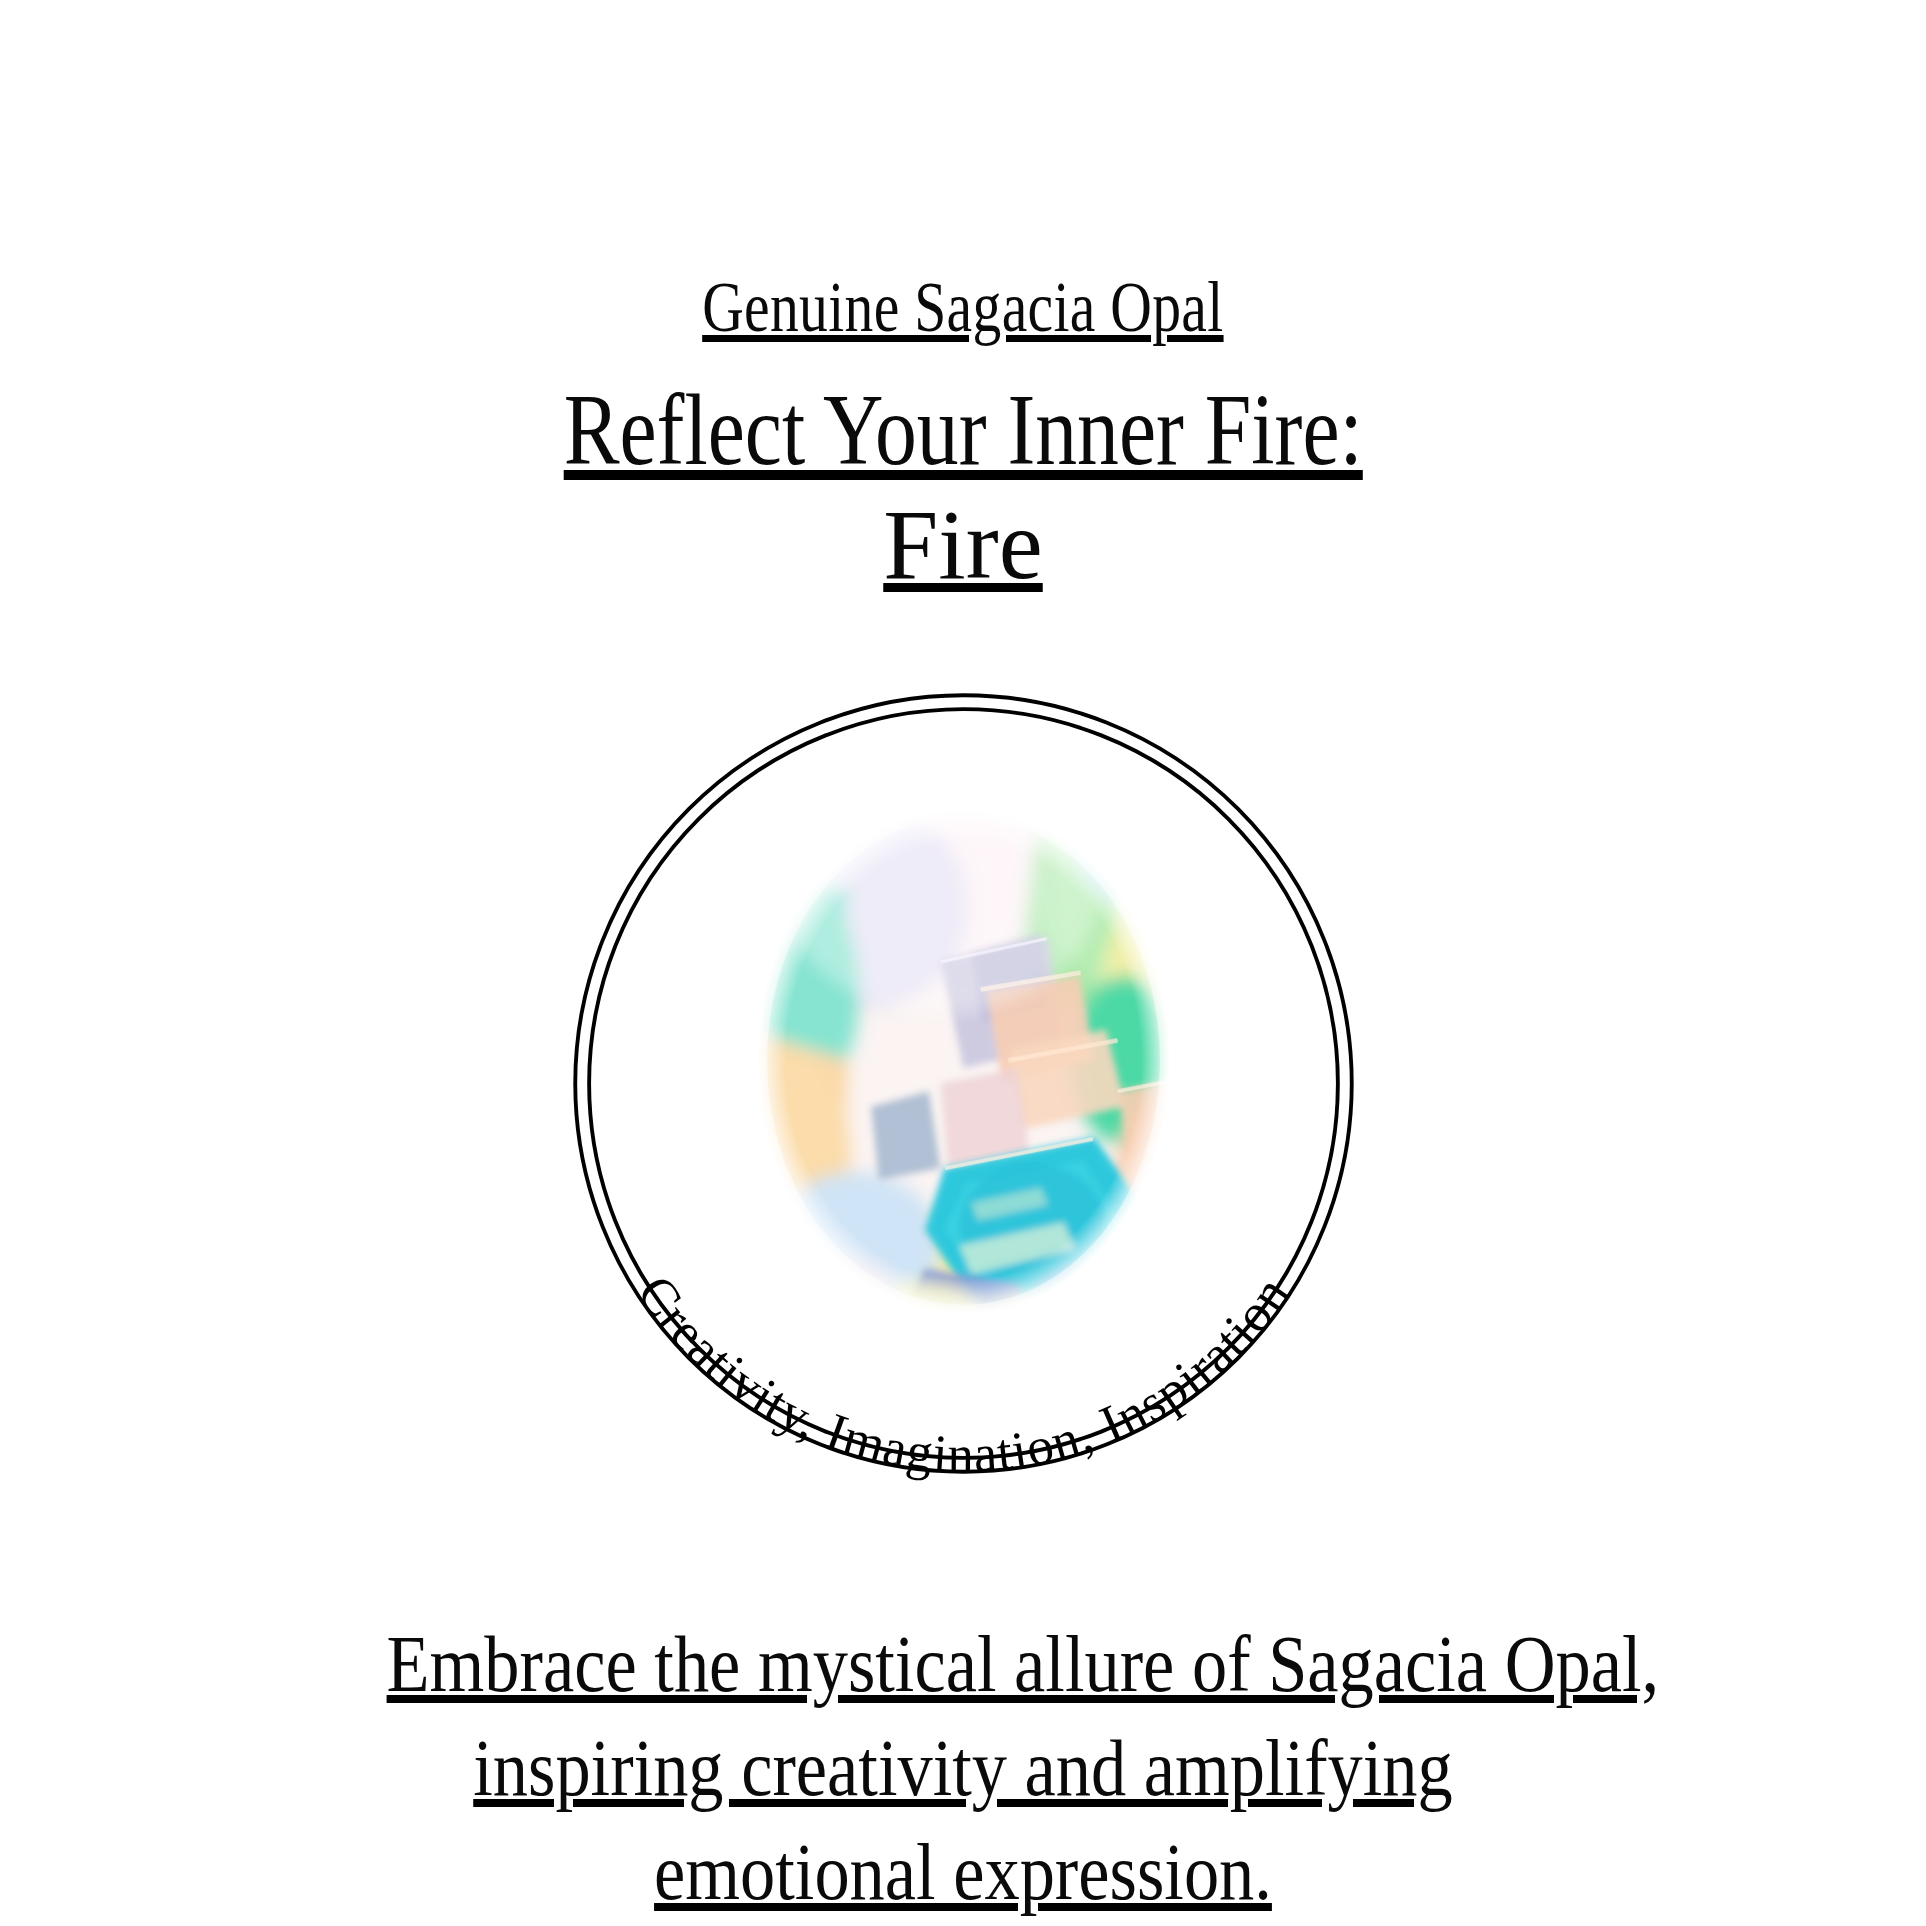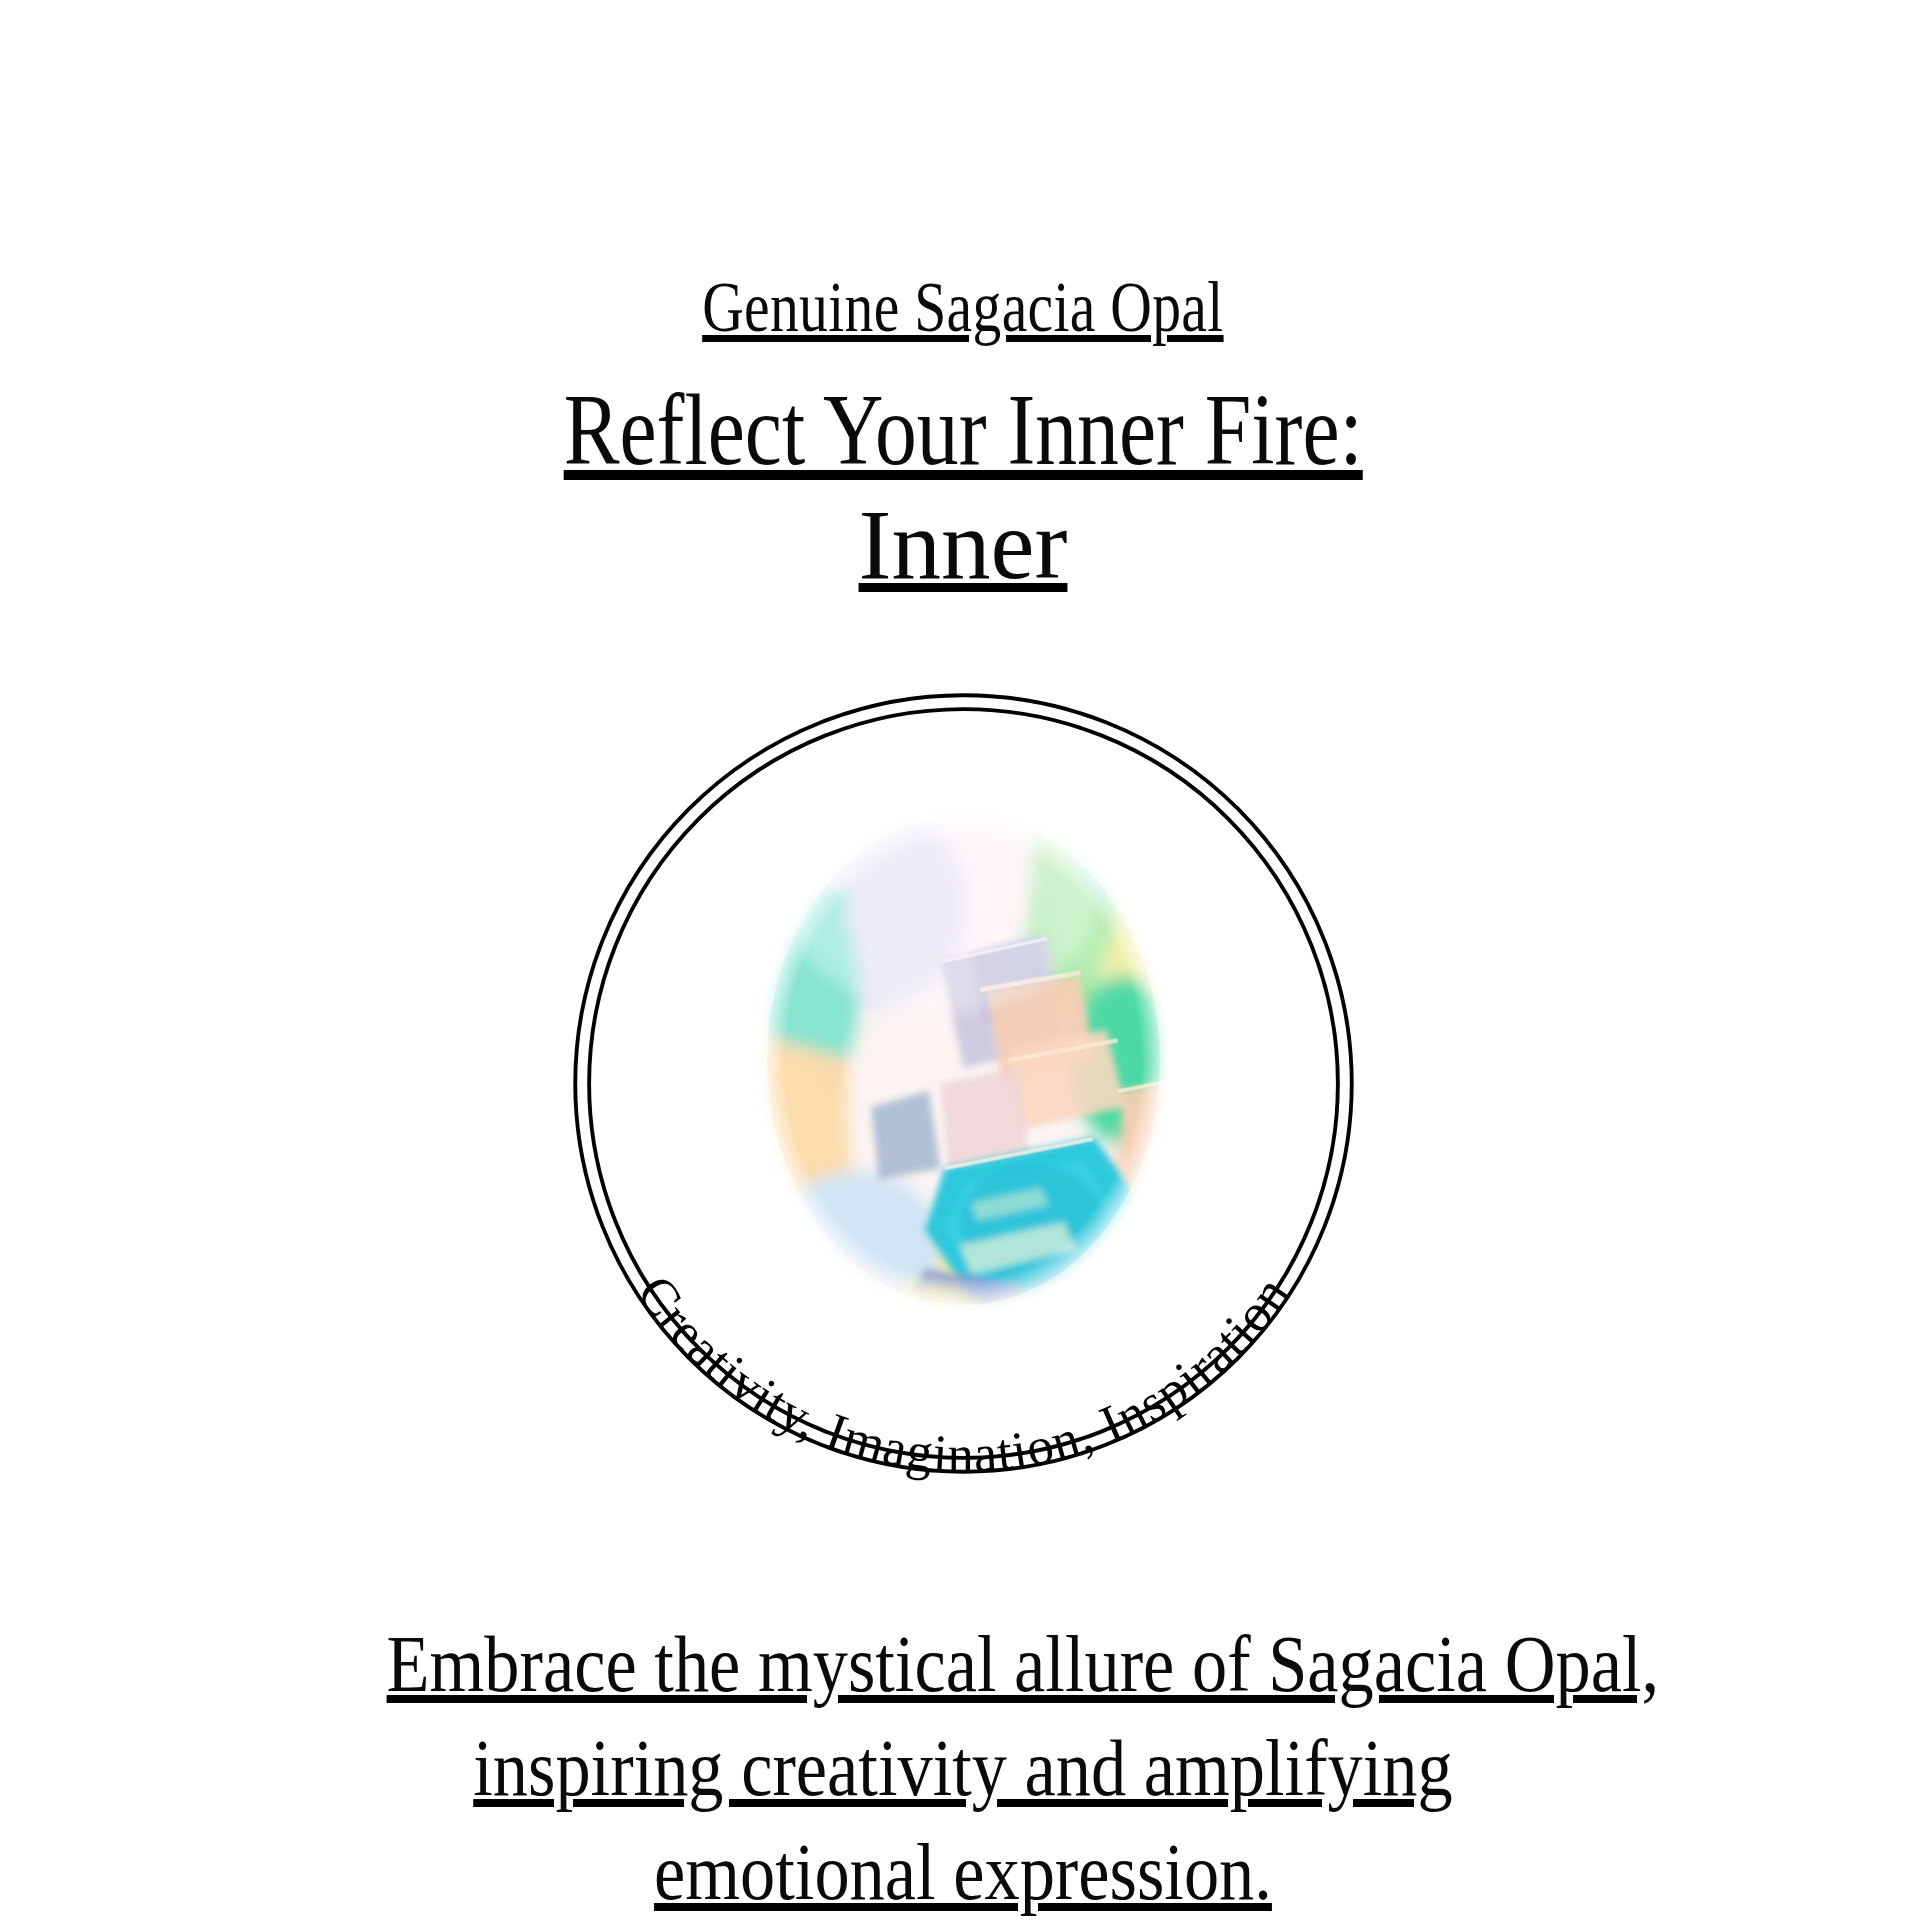--- a/index.html
+++ b/index.html
@@ -98,21 +98,21 @@
 </style>
 </head>
 <body>
 
 <div class="page">
 
   <div class="eyebrow">Genuine Sagacia Opal</div>
 
   <div class="headline">
     <span class="headline-line1">Reflect Your Inner Fire:</span>
-    <span class="headline-line2">Inner</span>
+    <span class="headline-line2">Fire</span>
   </div>
 
   <div class="emblem-wrap">
     <svg class="emblem-svg" viewBox="0 0 1180 1180">
       <defs>
 
         <clipPath id="gemClip">
           <ellipse cx="590" cy="560" rx="268" ry="330"></ellipse>
         </clipPath>
 

